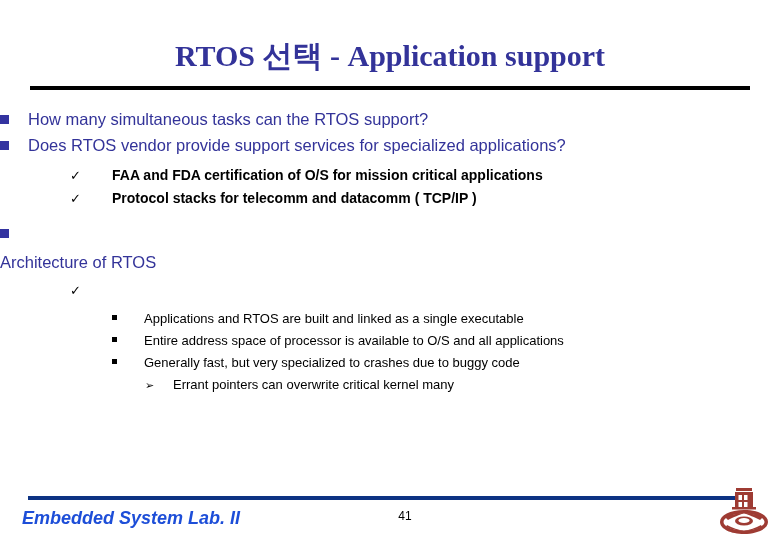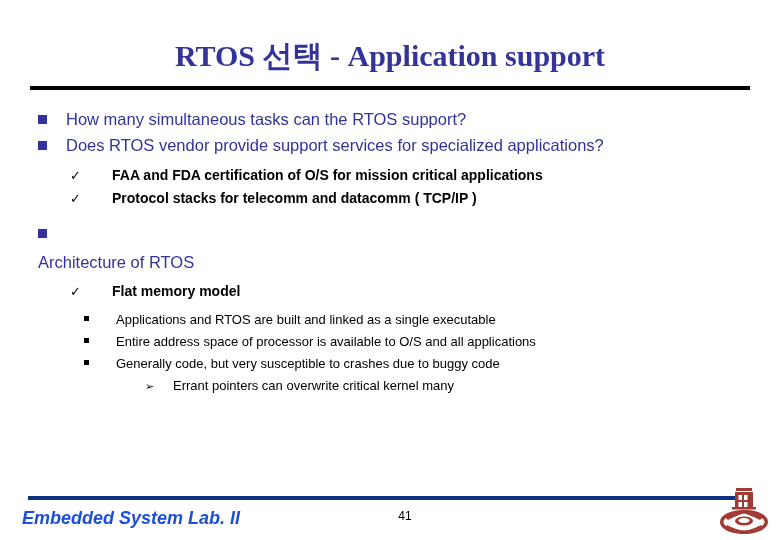--- a/index.html
+++ b/index.html
@@ -57,21 +57,20 @@
   }
 
   .bullet-row {
     display: flex;
     align-items: baseline;
     white-space: nowrap;
   }
 
   
   .lvl1 {
-    padding-left: 38px;
     margin-bottom: 3px;
   }
   .lvl1 .marker {
     width: 28px;
     flex: 0 0 28px;
     color: #333399;
     font-size: 15px;
     line-height: 22px;
   }
   .lvl1 .sq {
@@ -103,21 +102,21 @@
   }
   .lvl2 .txt {
     font-size: 14px;
     line-height: 20px;
     color: #000000;
     font-weight: bold;
   }
 
   
   .lvl3 {
-    padding-left: 84px;
+    padding-left: 112px;
     margin-bottom: 1px;
   }
   .lvl3 .marker {
     width: 32px;
     flex: 0 0 32px;
     color: #000000;
     font-size: 9px;
     line-height: 20px;
   }
   .lvl3 .sq-sm {
@@ -232,36 +231,35 @@
       <span class="txt">Protocol stacks for telecomm and datacomm ( TCP/IP )</span>
     </div>
 
     <div class="bullet-row lvl1 gap-before">
       <span class="marker"><span class="sq"></span></span>
       <span class="txt">Architecture of RTOS</span>
     </div>
 
     <div class="bullet-row lvl2 gap-small">
       <span class="marker">✓</span>
-      <span class="txt">Flat memory model</span>
     </div>
 
     <div class="bullet-row lvl3 gap-small">
       <span class="marker"><span class="sq-sm"></span></span>
       <span class="txt">Applications and RTOS are built and linked as a single executable</span>
     </div>
 
     <div class="bullet-row lvl3">
       <span class="marker"><span class="sq-sm"></span></span>
       <span class="txt">Entire address space of processor is available to O/S and all applications</span>
     </div>
 
     <div class="bullet-row lvl3">
       <span class="marker"><span class="sq-sm"></span></span>
-      <span class="txt">Generally code, but very susceptible to crashes due to buggy code</span>
+      <span class="txt">Generally fast, but very specialized to crashes due to buggy code</span>
     </div>
 
     <div class="bullet-row lvl4">
       <span class="marker">➢</span>
       <span class="txt">Errant pointers can overwrite critical kernel many</span>
     </div>
 
   </div>
 
   <div class="footer-rule"></div>

